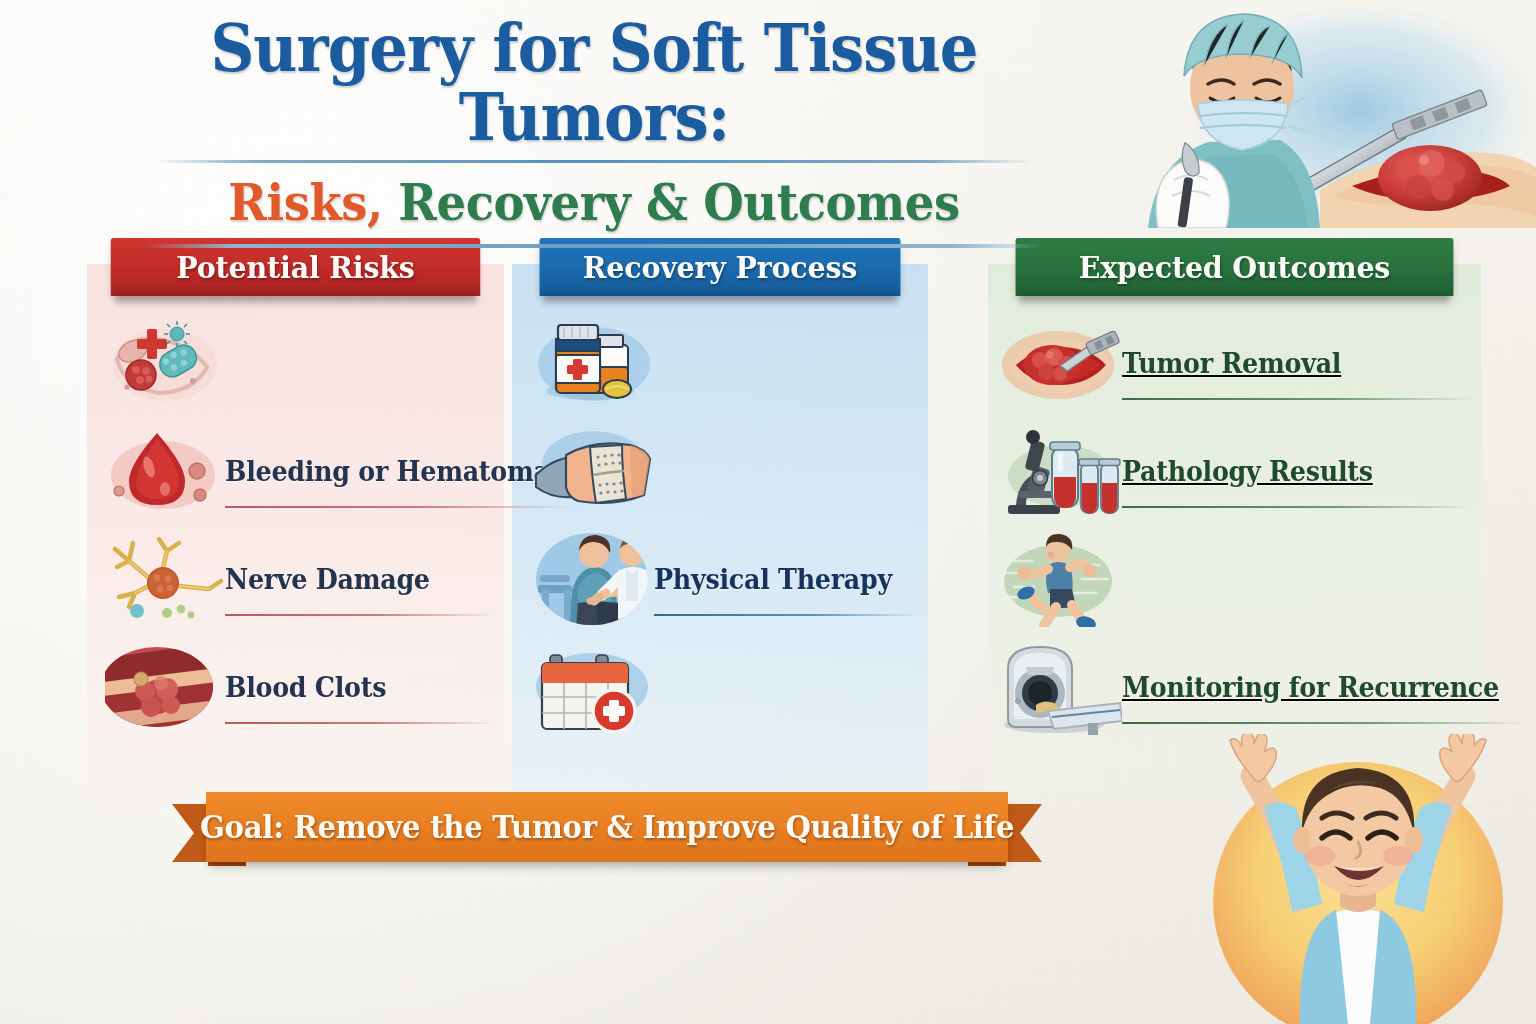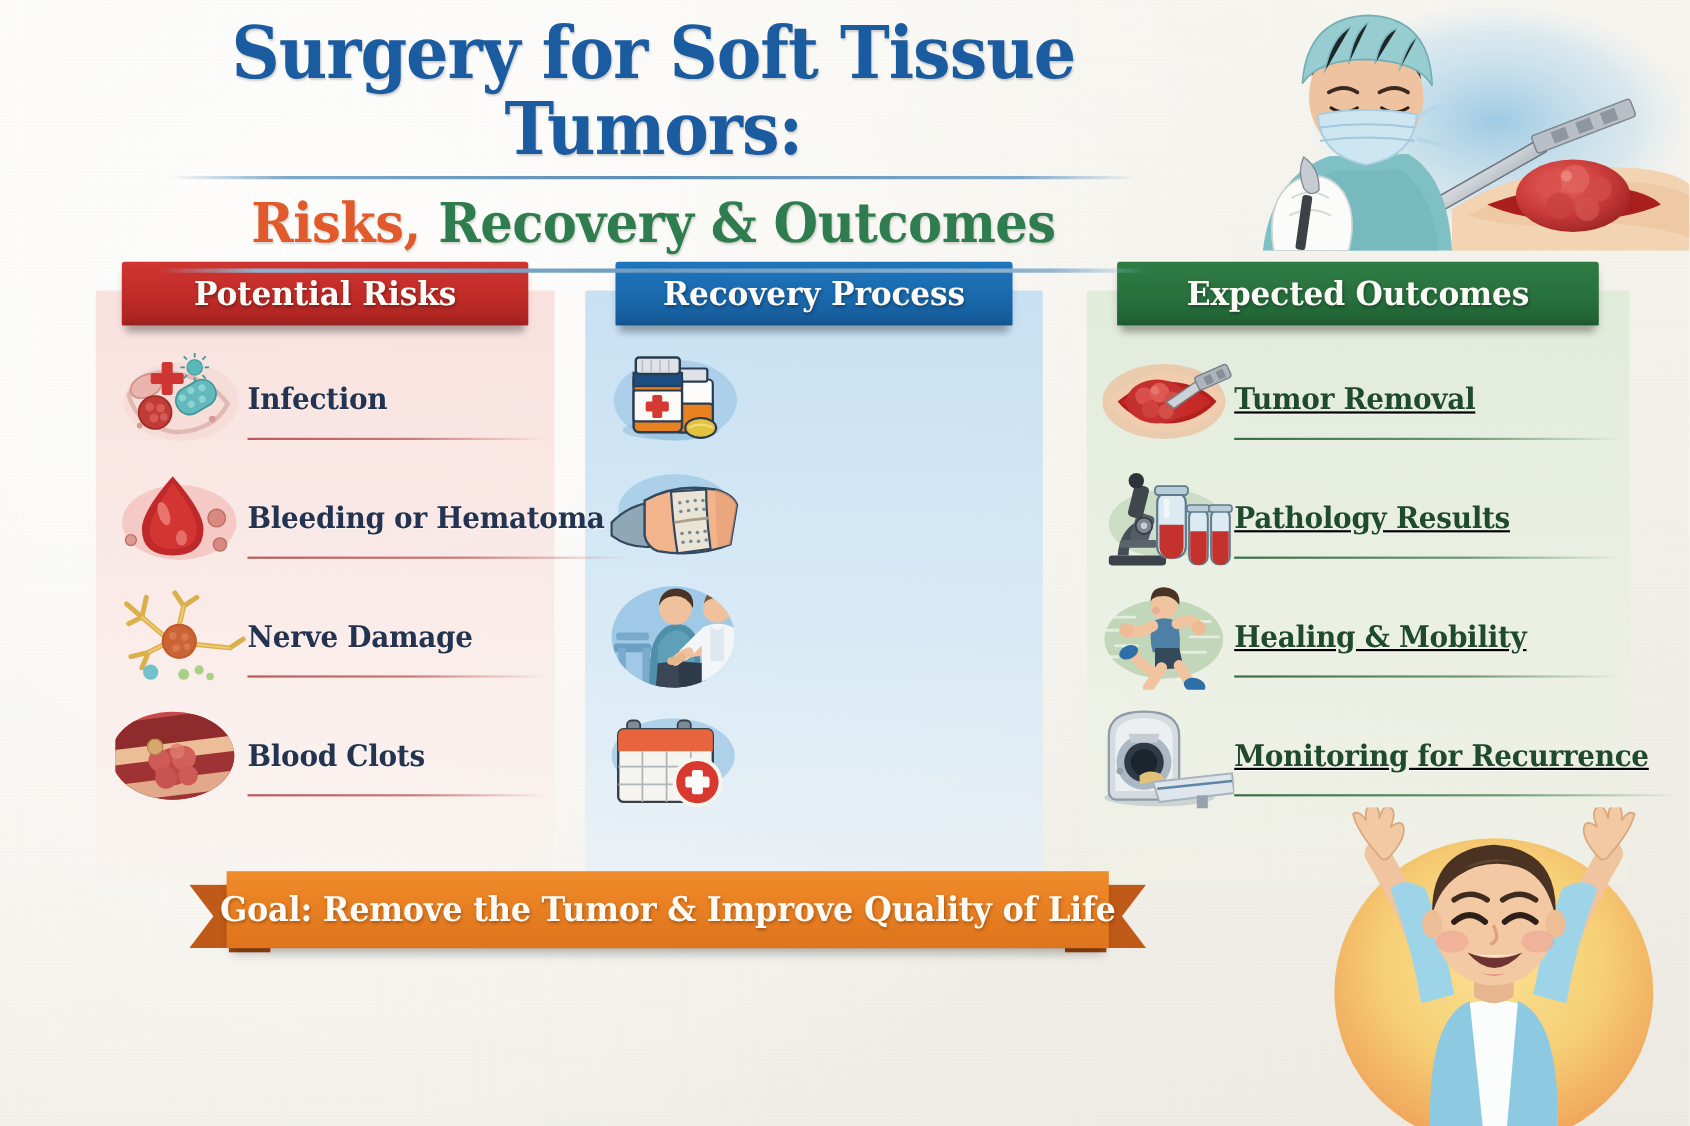--- a/index.html
+++ b/index.html
@@ -79,21 +79,21 @@
     position: absolute;
     top: 0; height: 566px;
     padding-top: 62px;
   }
   .col-panel {
     position: absolute;
     left: 0; top: 26px; right: 0; bottom: 0;
     border-radius: 2px;
   }
   .col-risks      { left: 43px;  width: 417px; }
-  .col-recovery   { left: 488px; width: 416px; }
+  .col-recovery   { left: 468px; width: 416px; }
   .col-outcomes   { left: 944px; width: 493px; text-decoration: underline; }
 
   .panel-risks {
     background: linear-gradient(180deg, rgba(248,224,221,.95) 0%, rgba(250,233,230,.85) 55%, rgba(250,240,238,.25) 100%);
   }
   .panel-recovery {
     background: linear-gradient(180deg, rgba(197,223,242,.95) 0%, rgba(214,233,246,.9) 60%, rgba(228,240,249,.6) 100%);
   }
   .panel-outcomes {
     background: linear-gradient(180deg, rgba(223,235,217,.9) 0%, rgba(233,240,226,.8) 55%, rgba(241,245,234,.3) 100%);
@@ -373,24 +373,20 @@
               </g>
             <g fill="#59b8ba" stroke="#3f9698" stroke-width="1">
               <circle cx="72" cy="19" r="7"></circle>
             </g>
             <g stroke="#3f9698" stroke-width="1.6">
                 <path d="M72 10v-4M72 28v4M63 19h-4M81 19h4M65 12l-3-3M79 26l3 3M79 12l3-3M65 26l-3 3"></path>
               </g>
             <circle cx="88" cy="66" r="3" fill="#d79a94"></circle>
               <circle cx="22" cy="72" r="2.6" fill="#d79a94"></circle>
           </svg>
-        </div>
-        <div class="item-body">
-          <div class="item-label">Infection</div>
-          <div class="item-underline"></div>
         </div>
       </div>
 
       <div class="item">
         <div class="item-icon">
           <svg class="icon-svg" viewBox="0 0 120 96">
             <ellipse cx="58" cy="52" rx="52" ry="34" fill="#f3bfb9" opacity=".75"></ellipse>
             <path d="M52 10 Q80 42 80 58 Q80 82 52 82 Q24 82 24 58 Q24 42 52 10 Z" fill="#c0292a"></path>
             <path d="M52 16 Q74 44 74 58 Q74 76 52 76 Q32 76 31 60 Q31 46 52 16 Z" fill="#d33533"></path>
             <ellipse cx="44" cy="44" rx="5" ry="11" fill="#ef8a82" opacity=".75" transform="rotate(-18 44 44)"></ellipse>
@@ -564,20 +560,24 @@
               <path d="M86 18 Q88 4 100 5 Q112 8 110 22 Q104 12 94 13 Q88 14 86 18 Z" fill="#7b5a3a"></path>
               <circle cx="104" cy="12" r="6" fill="#7b5a3a"></circle>
               <path d="M84 40 Q98 32 114 40 L118 96 L84 96 Z" fill="#f3f6f8"></path>
               <path d="M92 38 Q98 46 104 38 L104 70 L92 70 Z" fill="#dfe8ee"></path>
               <path d="M86 46 Q76 56 68 64" stroke="#f3f6f8" stroke-width="11" fill="none" stroke-linecap="round"></path>
               <path d="M72 62 Q64 66 60 70" stroke="#efc19c" stroke-width="9" fill="none" stroke-linecap="round"></path>
               <path d="M66 66 Q60 70 56 70" stroke="#e8b68e" stroke-width="7" fill="none" stroke-linecap="round"></path>
             </g>
           </svg>
         </div>
+        <div class="item-body">
+          <div class="item-label">Physical Therapy</div>
+          <div class="item-underline"></div>
+        </div>
       </div>
 
       <div class="item">
         <div class="item-icon">
           <div class="blob blob-blue" style="left:2px;top:14px;width:112px;height:68px;"></div>
           <svg class="icon-svg" viewBox="0 0 120 96">
             <rect x="16" y="16" width="12" height="16" rx="4" fill="#7e8a95" stroke="#35404c" stroke-width="1.6"></rect>
             <rect x="62" y="16" width="12" height="16" rx="4" fill="#7e8a95" stroke="#35404c" stroke-width="1.6"></rect>
             <rect x="8" y="24" width="86" height="66" rx="5" fill="#f6f4ef" stroke="#35404c" stroke-width="2.2"></rect>
             <path d="M8 29 a5 5 0 0 1 5 -5 h76 a5 5 0 0 1 5 5 v15 H8 Z" fill="#e8643c"></path>
@@ -687,24 +687,20 @@
               <circle cx="88" cy="40" r="6.5" fill="#eebb94"></circle>
               <circle cx="22" cy="42" r="6.5" fill="#eebb94"></circle>
               <path d="M54 76 Q48 86 42 94" stroke="#f0c49e" stroke-width="10" fill="none" stroke-linecap="round"></path>
               <path d="M70 74 Q76 84 80 90" stroke="#f0c49e" stroke-width="10" fill="none" stroke-linecap="round"></path>
               <path d="M28 62 Q34 74 44 78" stroke="#f0c49e" stroke-width="9.5" fill="none" stroke-linecap="round"></path>
               <ellipse cx="24" cy="62" rx="9" ry="6" fill="#2f6fa8" transform="rotate(-24 24 62)"></ellipse>
               <ellipse cx="84" cy="92" rx="10" ry="6.5" fill="#2f6fa8" transform="rotate(14 84 92)"></ellipse>
             </g>
           </svg>
         </div>
-        <div class="item-body">
-          <div class="item-label">Healing &amp; Mobility</div>
-          <div class="item-underline"></div>
-        </div>
       </div>
 
       <div class="item">
         <div class="item-icon">
           <svg class="icon-svg" viewBox="0 0 120 96">
             <ellipse cx="52" cy="86" rx="50" ry="8" fill="#9fb0bd" opacity=".45"></ellipse>
             <path d="M6 30 Q6 8 38 8 Q70 8 70 30 L70 80 Q70 88 62 88 L14 88 Q6 88 6 80 Z" fill="#d6dbe0" stroke="#8d99a5" stroke-width="2"></path>
             <path d="M12 32 Q12 14 38 14 Q64 14 64 32 L64 80 L12 80 Z" fill="#eceff2"></path>
             <ellipse cx="38" cy="54" rx="25" ry="25" fill="#aab8c4"></ellipse>
             <ellipse cx="38" cy="54" rx="18" ry="18" fill="#2f3a44"></ellipse>

